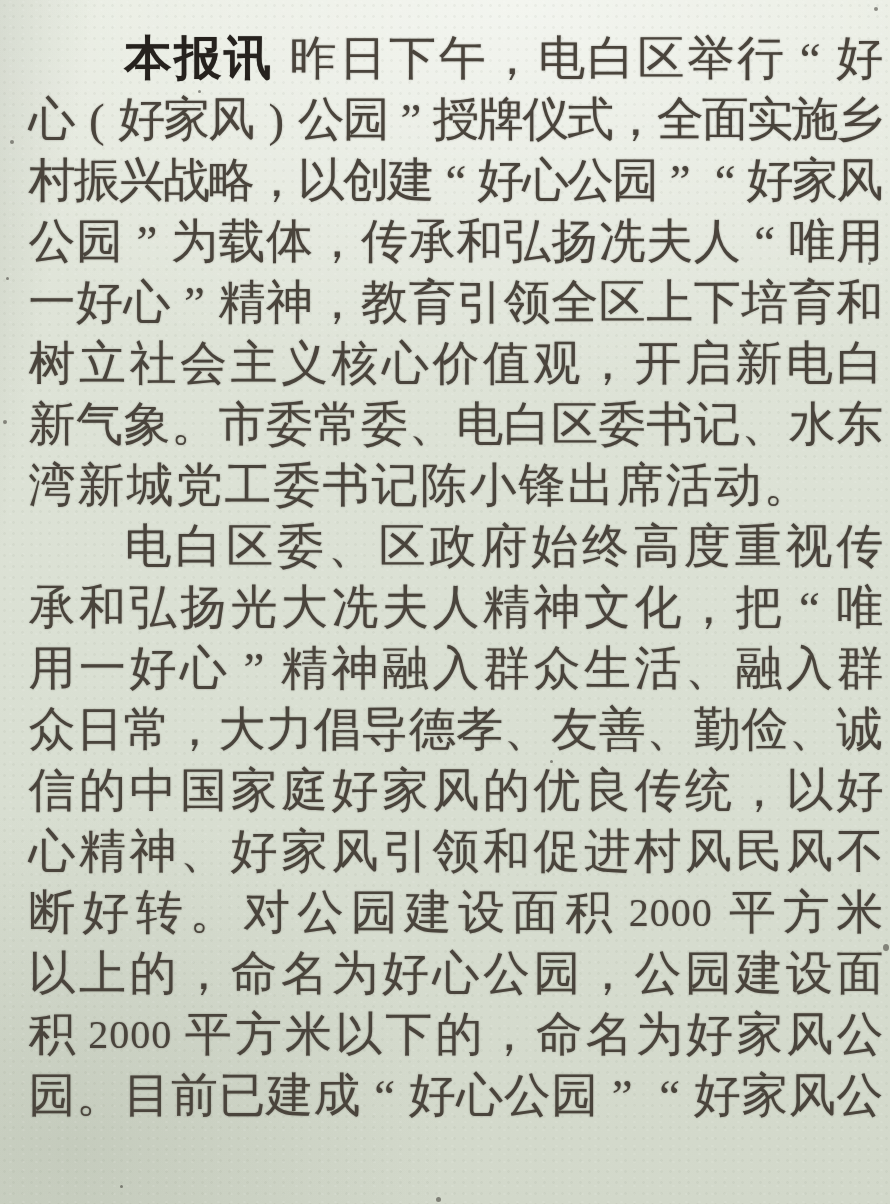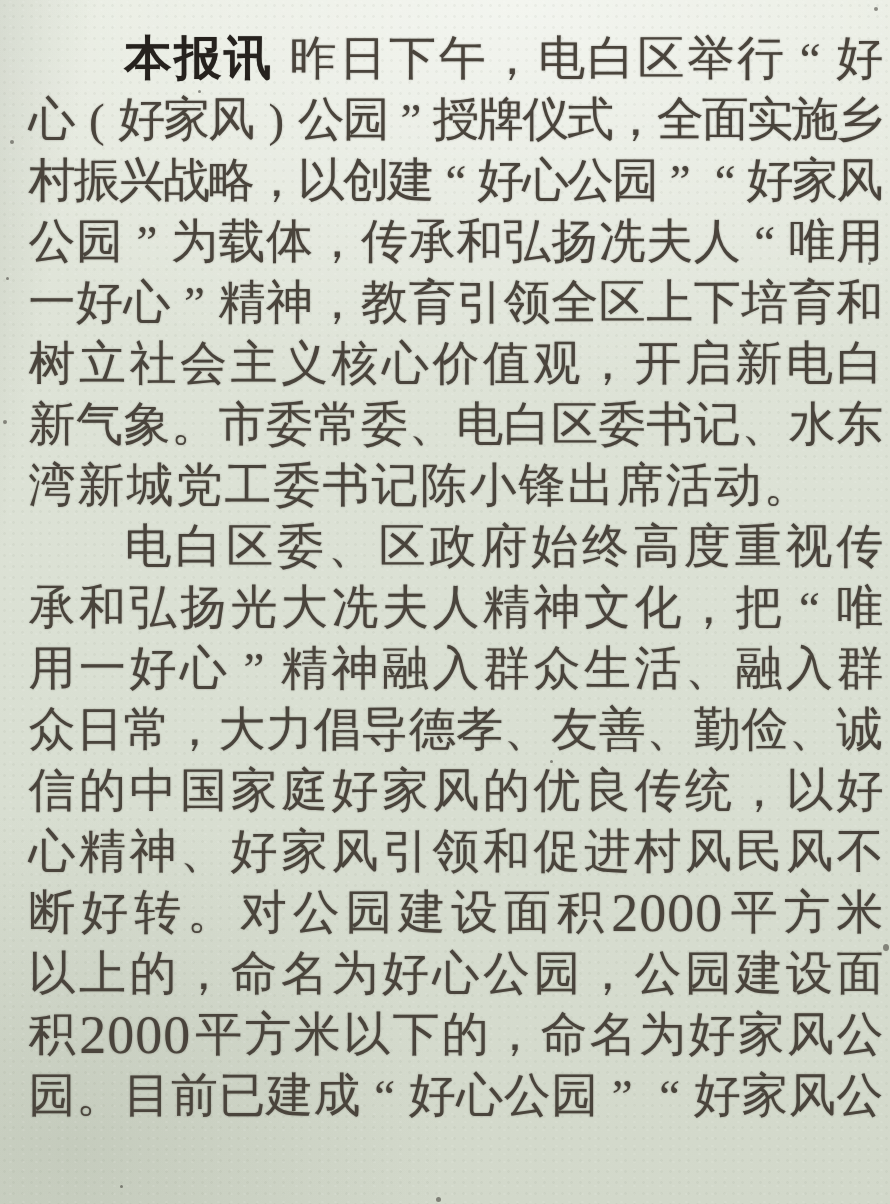--- a/index.html
+++ b/index.html
@@ -41,21 +41,21 @@
   }
   .ch.bold{
     font-family:"Liberation Sans", sans-serif;
     font-weight:700;
     color:var(--bold-ink,#26221e);
     text-shadow:0 0 1px rgba(30,27,23,0.6);
   }
   .l1 .ch:nth-child(3){margin-right:16px;}
   .ch.num{
     width:auto;min-width:100px;
-    font-size:54px;letter-spacing:1px;
+    font-size:40px;letter-spacing:1px;
     font-family:"Liberation Serif", serif;
   }
   .specks i{
     position:absolute;display:block;border-radius:50%;
     background:rgba(45,42,36,0.5);
   }
 </style>
 </head>
 <body>
 

